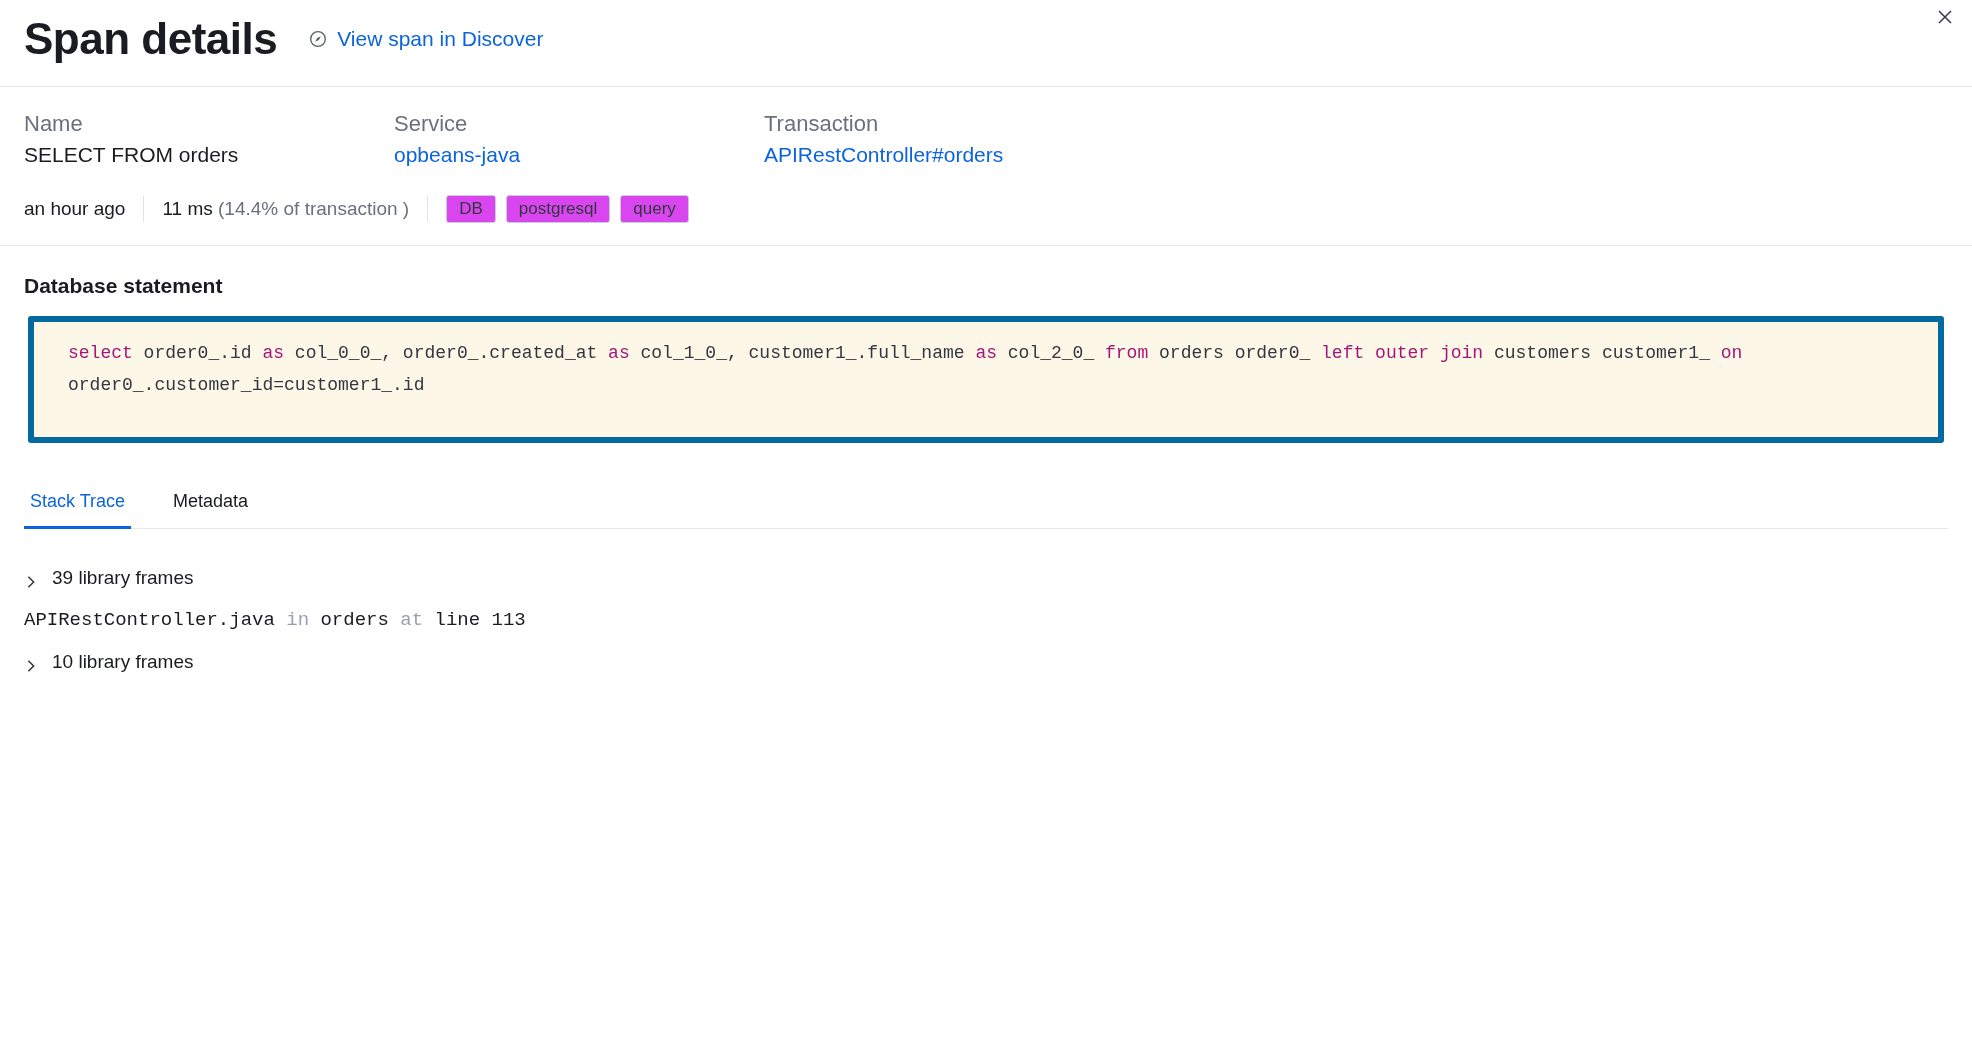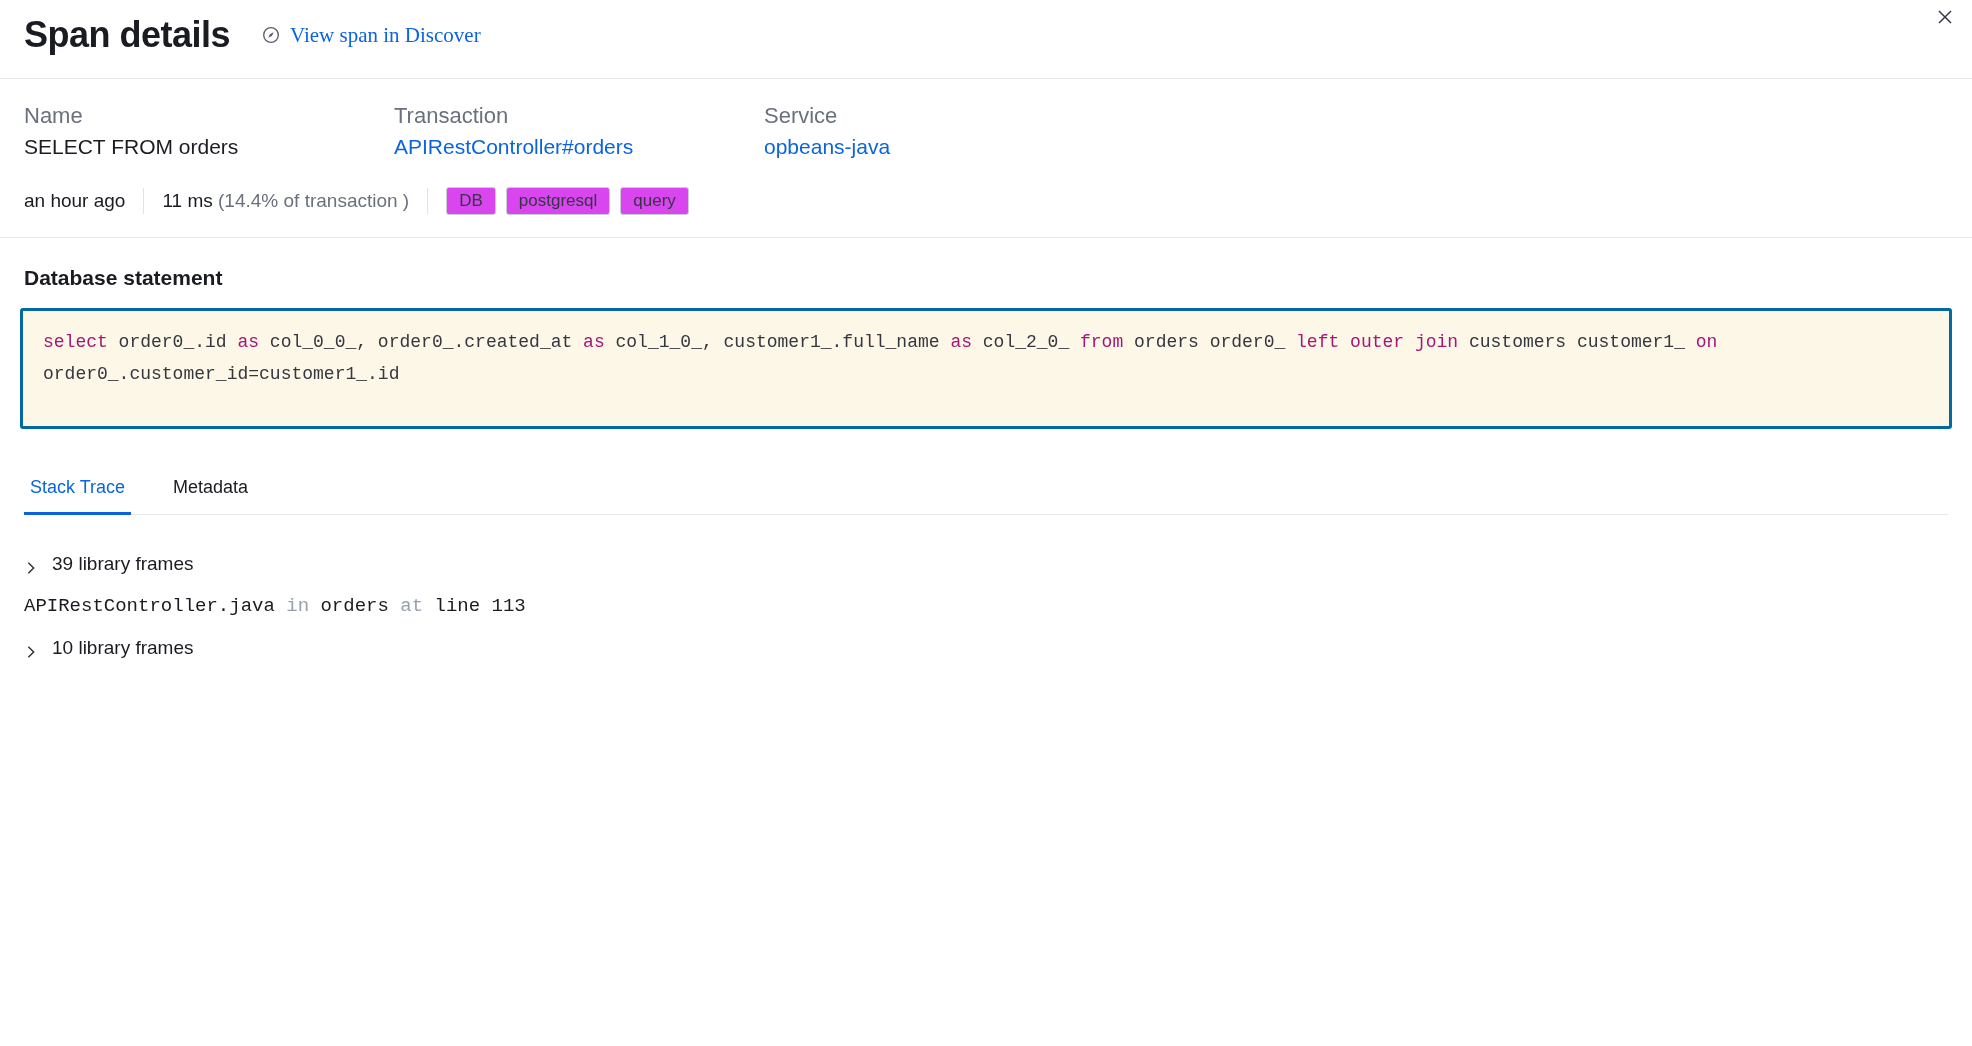--- a/index.html
+++ b/index.html
@@ -11,40 +11,39 @@
   }
   .panel { padding: 0 0 40px 0; }
   .header-row {
     display: flex;
     align-items: center;
     padding: 14px 24px 22px 24px;
     border-bottom: 1px solid #e6e8ec;
     position: relative;
   }
   .page-title {
-    font-size: 36px;
+    font-size: 44px;
     font-weight: 700;
     letter-spacing: -0.5px;
     margin-right: 32px;
   }
   .compass-icon {
     width: 18px; height: 18px;
     margin-right: 10px;
     display: inline-flex;
     align-items: center;
     justify-content: center;
   }
   .view-link {
     color: #0b64dd;
     font-size: 21px;
     text-decoration: none;
     display: inline-flex;
     align-items: center;
     cursor: pointer;
-    font-family: Liberation Serif, serif;
   }
   .close-btn {
     position: absolute;
     top: 8px;
     right: 18px;
     width: 18px; height: 18px;
     cursor: pointer;
     display: flex;
     align-items: center;
     justify-content: center;
@@ -89,25 +88,25 @@
   }
   .badges { display: flex; gap: 10px; }
 
   .section-title {
     font-size: 21px;
     font-weight: 700;
     padding: 28px 24px 18px 24px;
   }
 
   .codeblock {
-    margin: 0 20px;
+    margin: 0 28px;
     background: #fdf7e8;
-    border: 3px solid #0369a1;
+    border: 6px solid #0369a1;
     border-radius: 3px;
-    padding: 16px 20px 36px 20px;
+    padding: 16px 20px 36px 34px;
     font-family: "SFMono-Regular", Consolas, "Liberation Mono", Menlo, monospace;
     font-size: 18px;
     line-height: 1.75;
     color: #343741;
     white-space: pre-wrap;
     word-break: break-word;
   }
   .kw { color: #a31776; }
   .ident { color: #343741; }
 
@@ -171,26 +170,26 @@
       </svg>
     </div>
   </div>
 
   <div class="meta-grid">
     <div class="meta-block">
       <div class="meta-label">Name</div>
       <div class="meta-value">SELECT FROM orders</div>
     </div>
     <div class="meta-block">
+      <div class="meta-label">Service</div>
+      <div class="meta-value link">opbeans-java</div>
+    </div>
+    <div class="meta-block">
       <div class="meta-label">Transaction</div>
       <div class="meta-value link">APIRestController#orders</div>
-    </div>
-    <div class="meta-block">
-      <div class="meta-label">Service</div>
-      <div class="meta-value link">opbeans-java</div>
     </div>
   </div>
 
   <div class="meta-row2">
     <span>an hour ago</span>
     <span class="vdiv"></span>
     <span>
       <span>11 ms</span>
       <span class="pct">(14.4% of transaction )</span>
     </span>

